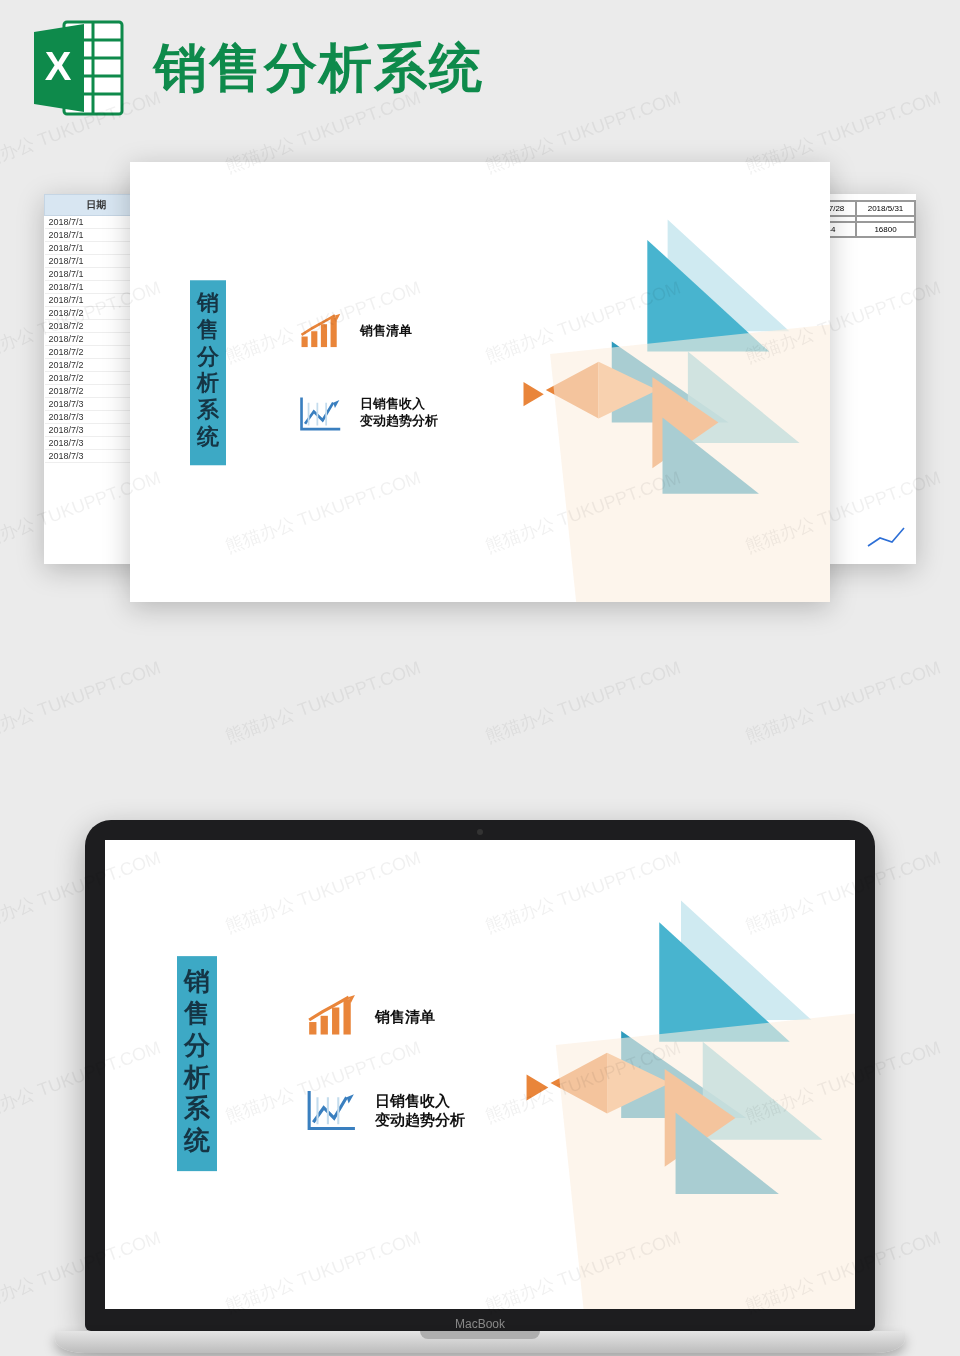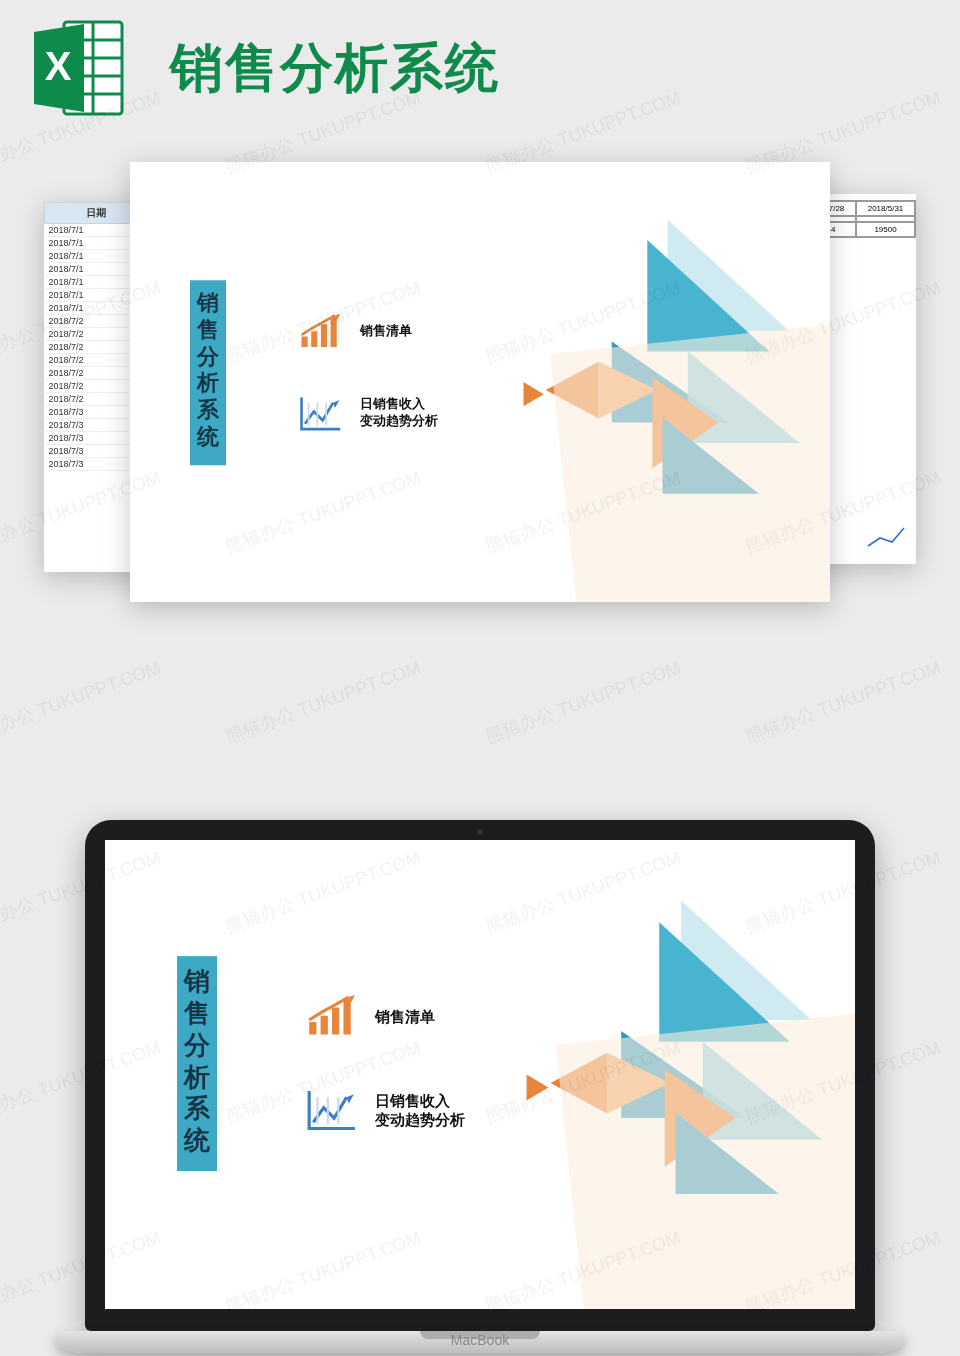--- a/index.html
+++ b/index.html
@@ -18,21 +18,21 @@
   display: flex;
   align-items: center;
   gap: 26px;
 }
 .excel-icon {
   width: 100px;
   height: 100px;
   position: relative;
   flex-shrink: 0;
 }
-.title-block { flex: 1; margin-left: 16px; }
+.title-block { flex: 1; }
 .main-title {
   font-size: 53px;
   font-weight: bold;
   color: #0e8a4b;
   letter-spacing: 2px;
   line-height: 1.05;
 }
 .sub-title {
   font-size: 25px;
   color: #555;
@@ -46,21 +46,21 @@
   height: 480px;
   margin-top: 28px;
 }
 .sheet {
   position: absolute;
   background: #fff;
   box-shadow: 0 6px 26px rgba(0,0,0,0.22);
 }
 .sheet-left {
   left: 44px;
-  top: 42px;
+  top: 34px;
   width: 160px;
   height: 370px;
   font-size: 10px;
   color: #333;
 }
 .sheet-left table { width: 100%; border-collapse: collapse; }
 .sheet-left th {
   background: #d8e6f2;
   padding: 3px 2px;
   font-size: 10px;
@@ -199,24 +199,24 @@
 .laptop-base::before {
   content: "";
   position: absolute;
   left: 50%; top: 0; transform: translateX(-50%);
   width: 120px; height: 8px;
   background: #aeaeae;
   border-radius: 0 0 8px 8px;
 }
 .laptop-label {
   position: absolute;
-  bottom: 5px;
+  bottom: 22px;
   left: 50%;
   transform: translateX(-50%);
-  font-size: 14px;
+  font-size: 12px;
   color: #888;
 }
 
 
 .laptop .vtitle { left: 72px; }
 .laptop .vtitle span { font-size: 26px; }
 .laptop .links { left: 200px; gap: 48px; }
 .laptop .link-icon { width: 52px; height: 46px; }
 .laptop .link-text { font-size: 15px; }
 
@@ -347,21 +347,21 @@
     </table>
   </div>
 
   <div class="sheet sheet-right">
     <div class="mini-grid">
       <div>2018/7/28</div>
       <div>2018/5/31</div>
       <div></div>
       <div></div>
       <div>5544</div>
-      <div>19500</div>
+      <div>16800</div>
     </div>
     <svg class="sparkline" viewBox="0 0 40 22">
       <polyline points="2,20 14,12 26,16 38,2" fill="none" stroke="#2d6fd6" stroke-width="1.6"></polyline>
     </svg>
   </div>
 
   <div class="sheet sheet-main">
     <div class="cover" id="cover-a">
         <div class="vtitle">
           <span>销</span>

